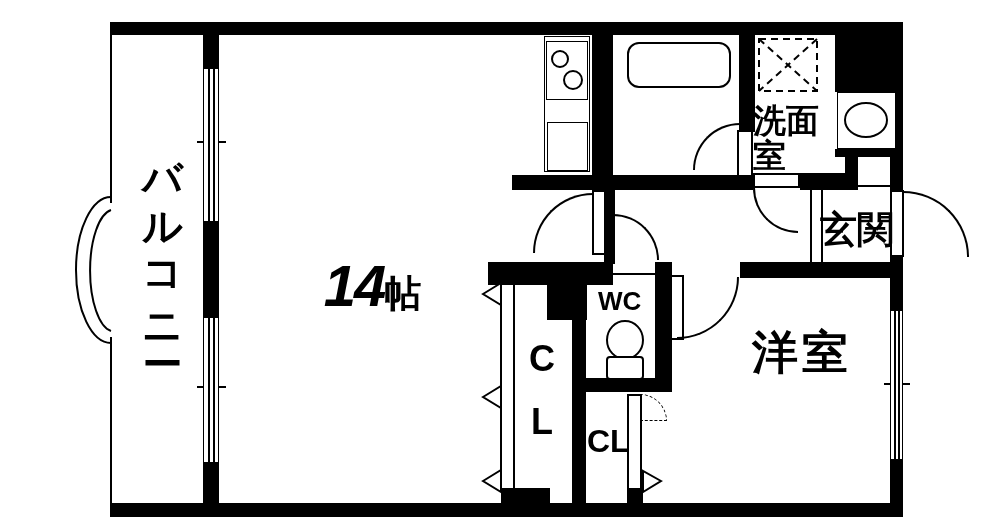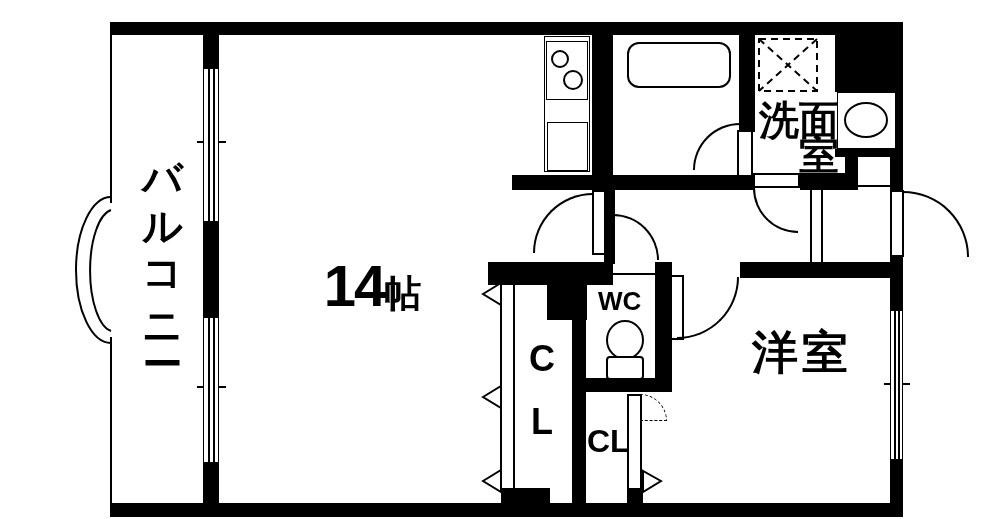--- a/index.html
+++ b/index.html
@@ -13,21 +13,21 @@
   .arc.tr{border-right:2px solid #000;border-top:2px solid #000;border-top-right-radius:100%;}
   .arc.br{border-right:2px solid #000;border-bottom:2px solid #000;border-bottom-right-radius:100%;}
   .arc.bl{border-left:2px solid #000;border-bottom:2px solid #000;border-bottom-left-radius:100%;}
   .arc.dash{border-style:dashed;border-width:1.5px;}
   .win{position:absolute;background:#fff;border:1.5px solid #000;box-sizing:border-box;}
   .win .iv{position:absolute;top:0;bottom:0;width:1.5px;background:#000;}
   .box{position:absolute;background:#fff;border:2px solid #000;box-sizing:border-box;}
   .lbl{position:absolute;font-weight:600;white-space:nowrap;}
   .vtxt{writing-mode:vertical-rl;text-orientation:mixed;letter-spacing:7px;}
   .unit{font-size:37px;}
-  .big{font-size:58px;letter-spacing:-2px;}
+  .big{font-size:58px;letter-spacing:-2px;font-style:italic;}
   svg{position:absolute;left:0;top:0;}
 </style>
 </head>
 <body>
 
 <div id="plan">
 
   <div class="w" style="left:110px;top:22px;width:793px;height:13px"></div>
   <div class="w" style="left:110px;top:503px;width:793px;height:14px"></div>
   <div class="w" style="left:890px;top:22px;width:13px;height:168px"></div>
@@ -134,25 +134,26 @@
     </g>
   </svg>
 
   <div class="lbl vtxt" style="left:136px;top:133px;height:270px;font-size:40px">バルコニー</div>
 
   <div class="lbl" style="left:285px;top:252px;width:175px;text-align:center">
     <span class="big">14</span><span class="unit">帖</span>
   </div>
 
 
-  <div class="lbl" style="left:753px;top:103px;width:86px;text-align:right;font-size:40px;line-height:35px">
+  <div class="lbl" style="left:753px;top:103px;width:86px;text-align:left;font-size:33px;line-height:35px">
     <div>洗面</div>
     <div>室</div>
   </div>
 
+  <div class="lbl" style="left:820px;top:205px;font-size:37px">玄関</div>
 
   <div class="lbl" style="left:598px;top:286px;font-size:26px">WC</div>
 
   <div class="lbl" style="left:524px;top:342px;width:36px;text-align:center;font-size:36px;line-height:33px">
     <div>C</div>
     <div style="margin-top:30px">L</div>
   </div>
 
   <div class="lbl" style="left:587px;top:423px;font-size:32px">CL</div>
 

